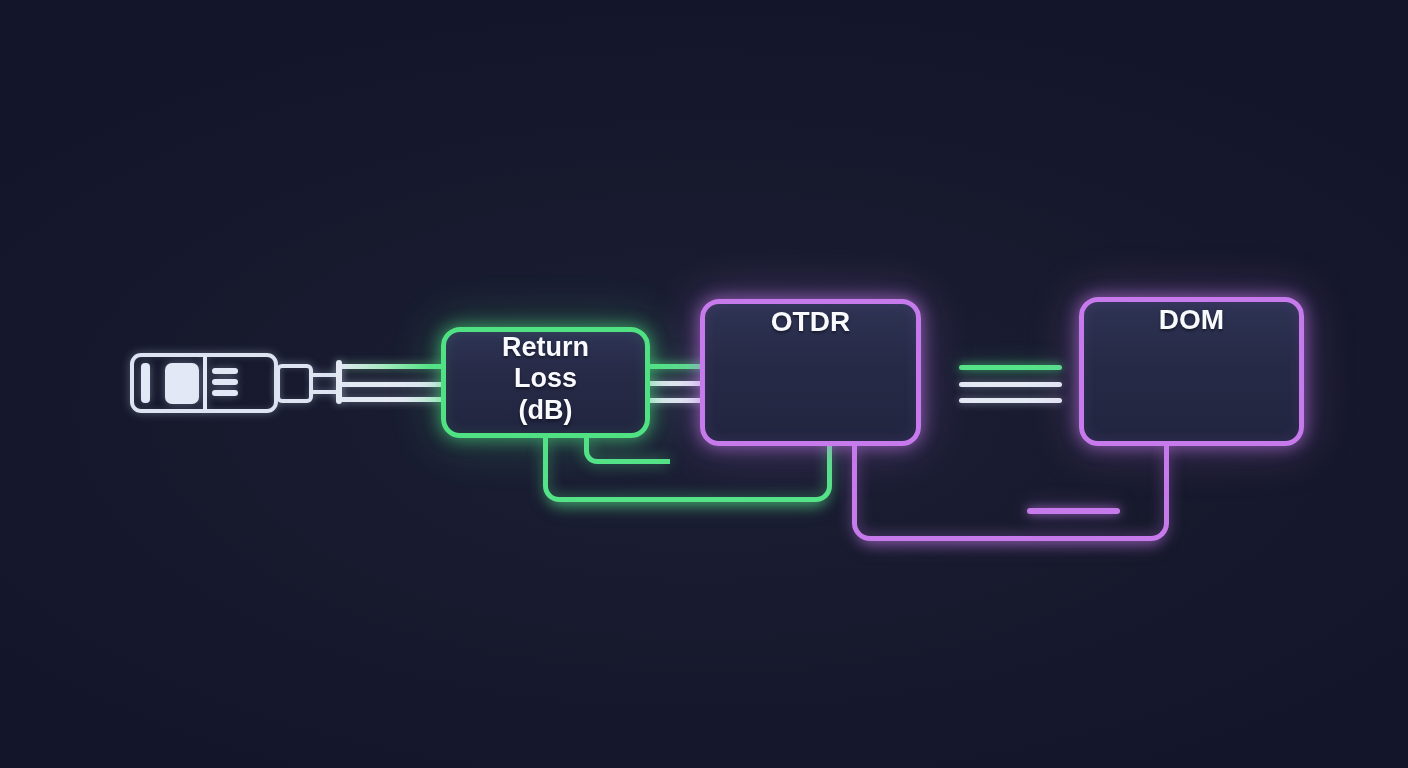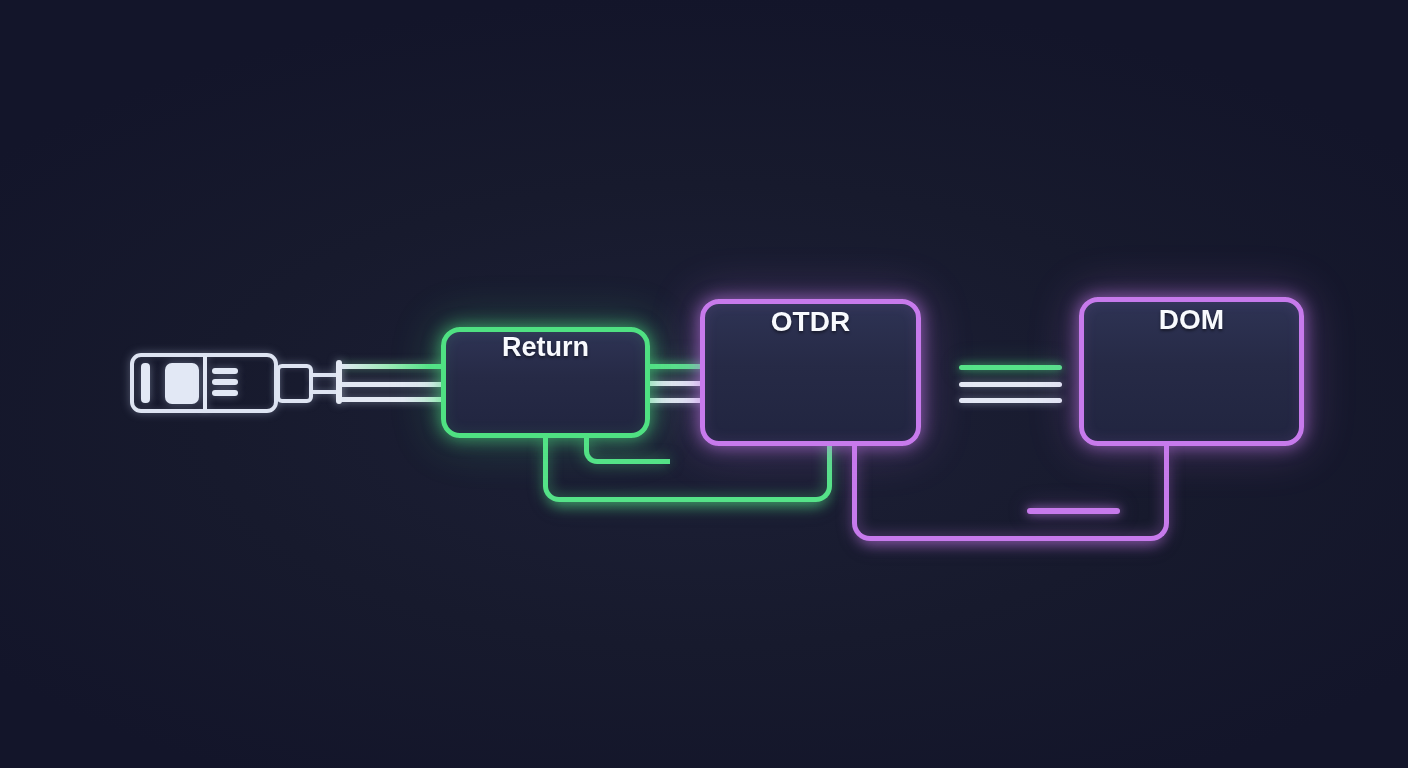--- a/index.html
+++ b/index.html
@@ -148,20 +148,22 @@
   <div class="strand white" style="left:959px;top:398px;width:103px;"></div>
 
   <div class="loop green" id="loop-green"></div>
   <div class="loop" id="stub-green"></div>
   <div class="loop purple" id="loop-purple"></div>
   <div id="dash-purple"></div>
 
   <div class="node green" id="node-return-loss">
     <div class="label">
       <span class="line">Return</span>
+      <span class="line">Loss</span>
+      <span class="line">(dB)</span>
     </div>
   </div>
 
   <div class="node purple" id="node-otdr">
     <div class="label">
       <span class="line">OTDR</span>
     </div>
   </div>
 
   <div class="node purple" id="node-dom">

